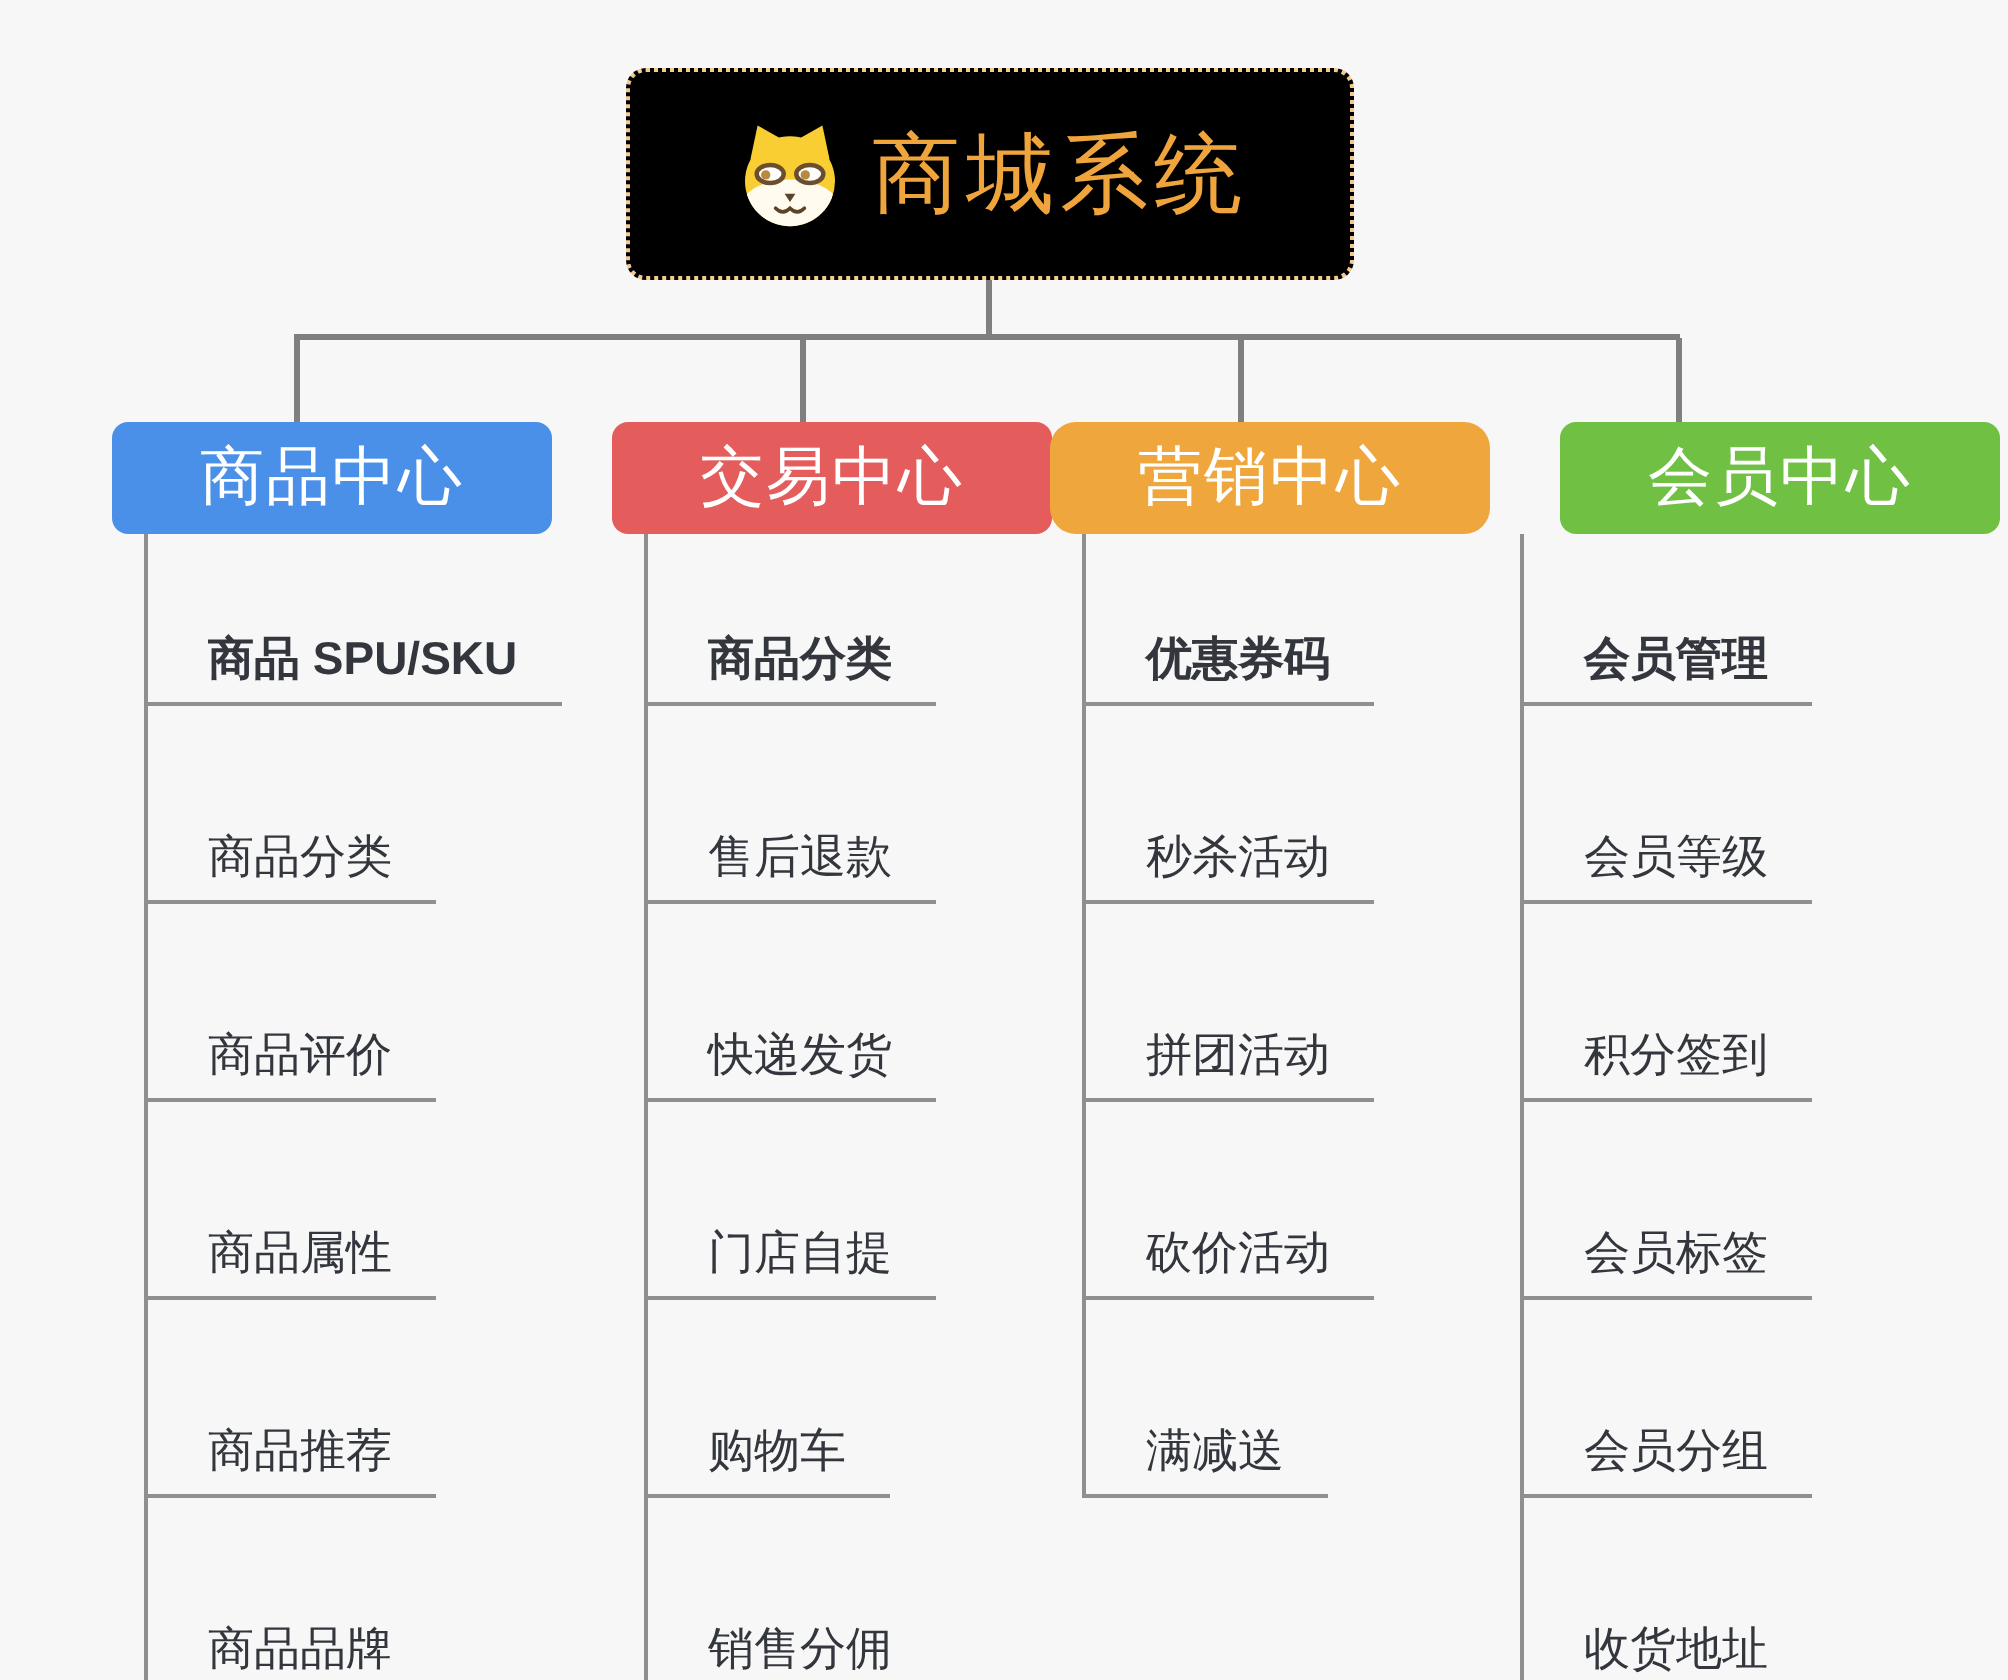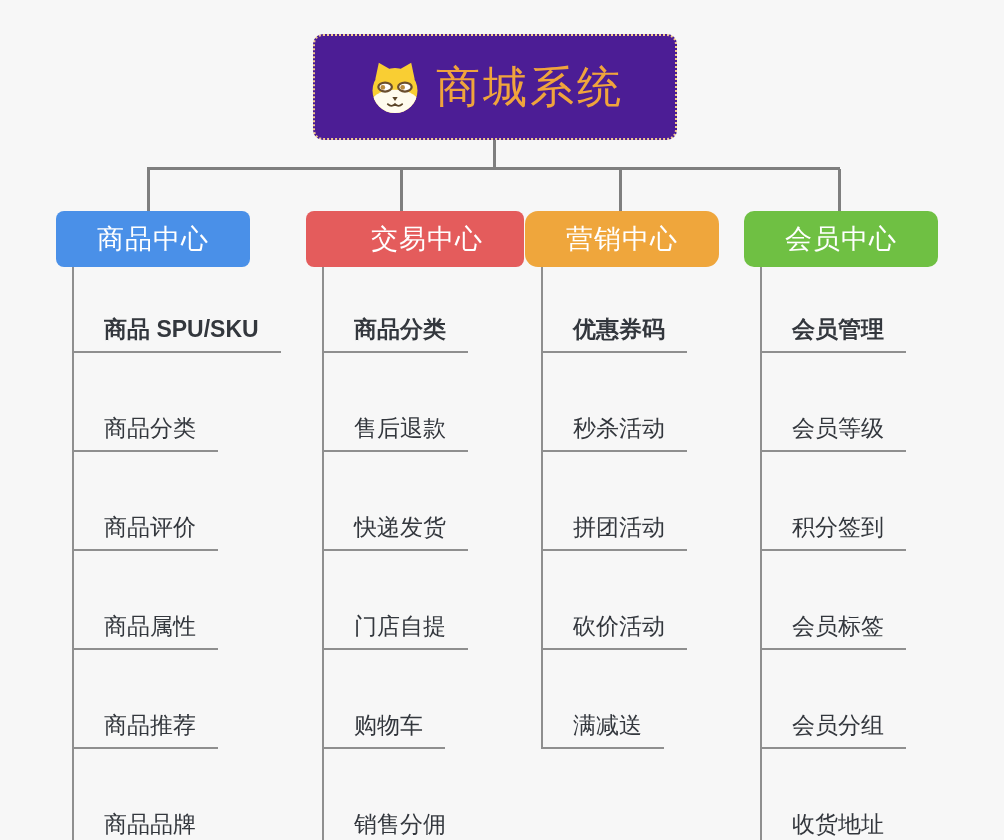--- a/index.html
+++ b/index.html
@@ -6,49 +6,49 @@
   body{
     width:1004px;height:840px;position:relative;overflow:hidden;
     background:#F7F7F7;
     font-family:"Liberation Sans","DejaVu Sans",sans-serif;
   }
   .abs{position:absolute;}
 
   
   .root-node{
     left:313px;top:34px;width:364px;height:106px;
-    background:#4c1d95;border:2px dotted #F3CB8E;border-radius:10px;
+    background:#000000;border:2px dotted #F3CB8E;border-radius:10px;
     box-sizing:border-box;
     display:flex;align-items:center;justify-content:center;gap:12px;
   }
   .root-title{
     font-size:44px;letter-spacing:3px;color:#F0A43C;font-weight:500;
     white-space:nowrap;
   }
 
   
   .line{background:#7F7F7F;}
   .stem      {left:493px;top:140px;width:3px;height:28px;}
   .crossbar  {left:147px;top:167px;width:693px;height:3px;}
   .drop-0{left:147px;top:169px;width:3px;height:42px;}
   .drop-1{left:400px;top:169px;width:3px;height:42px;}
   .drop-2{left:619px;top:169px;width:3px;height:42px;}
   .drop-3{left:838px;top:169px;width:3px;height:42px;}
 
   
   .branch-node{
-    top:211px;width:194px;height:56px;border-radius:8px;
-    color:#FFFFFF;font-size:27px;letter-spacing:1px;
+    top:211px;width:220px;height:56px;border-radius:8px;
+    color:#FFFFFF;font-size:32px;letter-spacing:1px;
     display:flex;align-items:center;justify-content:center;
     white-space:nowrap;
   }
   .bn-0{left:56px;}
-  .bn-1{left:306px;padding-left:24px;}
+  .bn-1{left:306px;}
   .bn-2{left:525px;}
-  .bn-3{left:744px;border-radius:10px;}
+  .bn-3{left:780px;}
 
   
   .column{
     top:267px;
     border-left:2px solid #8F8F8F;
   }
   .col-0{left:72px;}
   .col-1{left:322px;}
   .col-2{left:541px;}
   .col-3{left:760px;}

